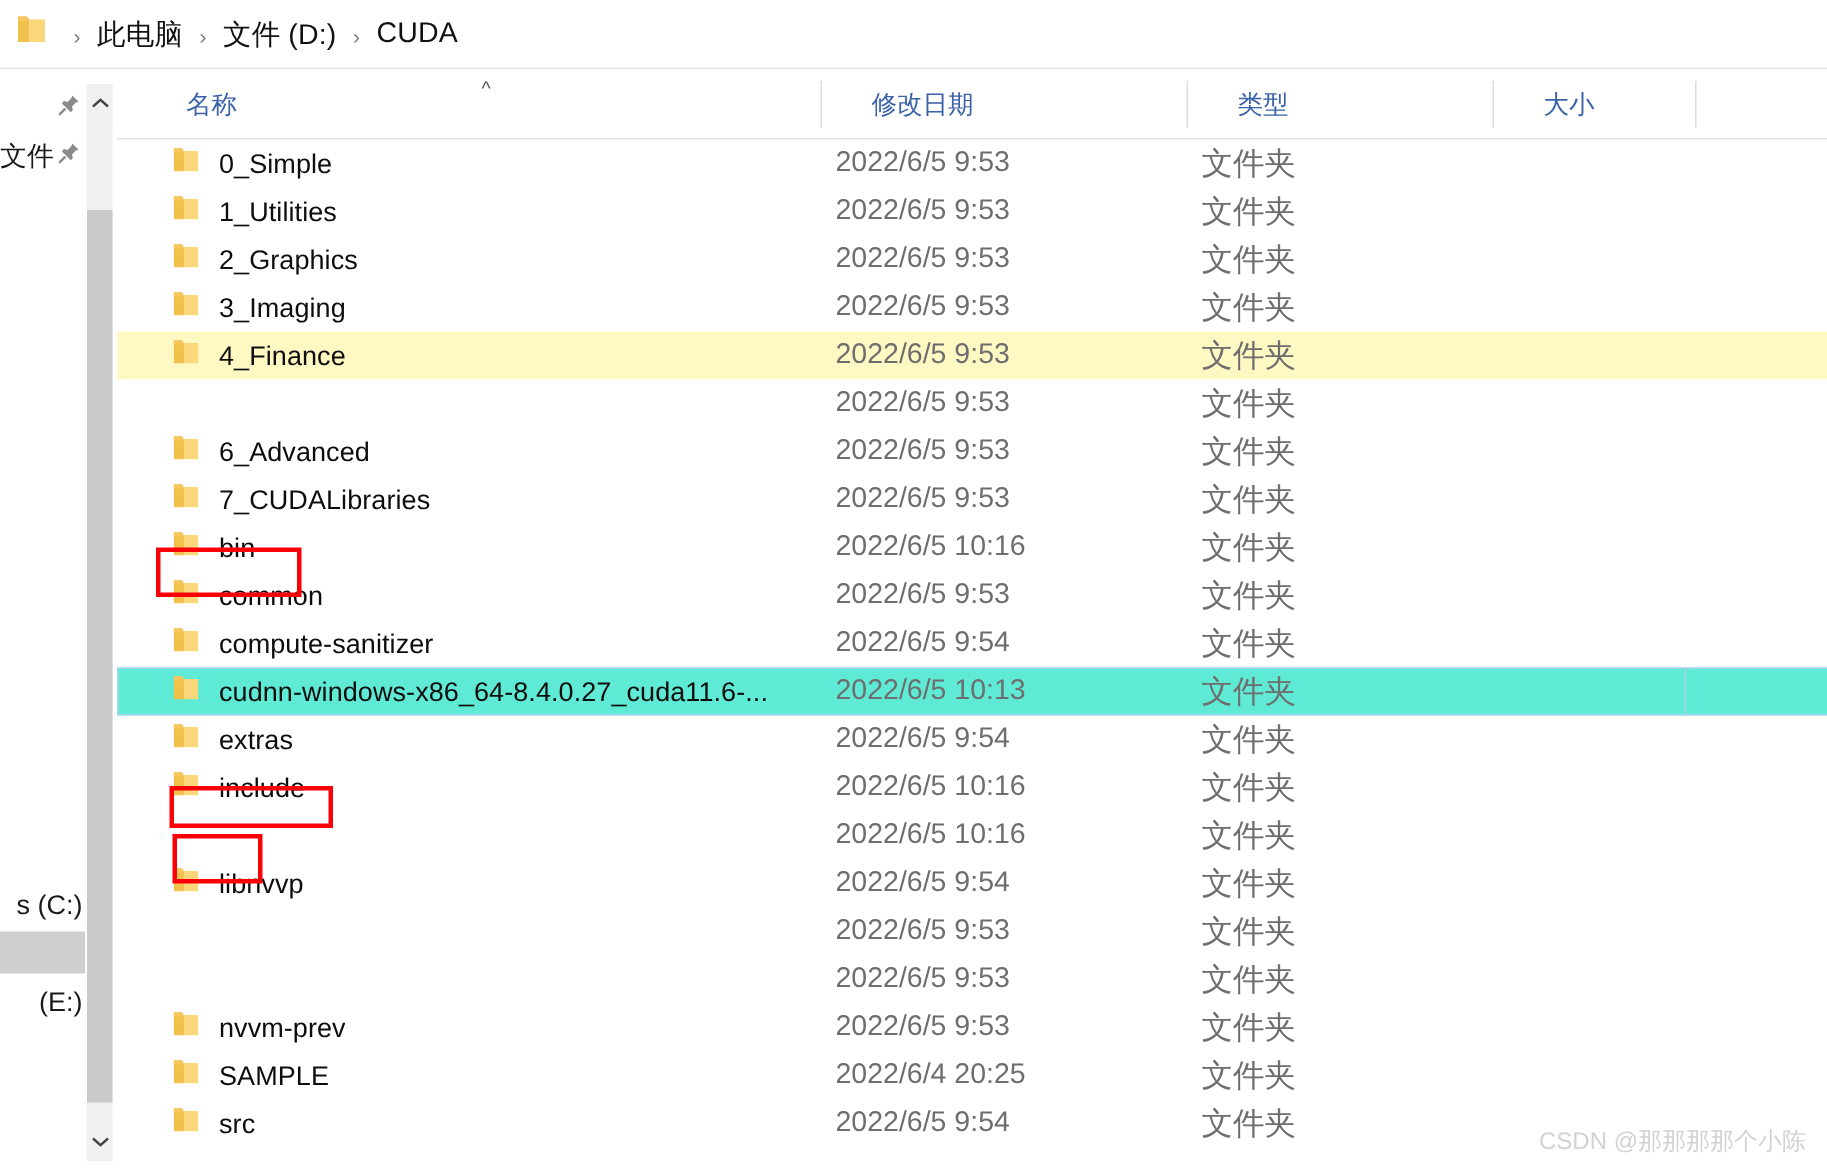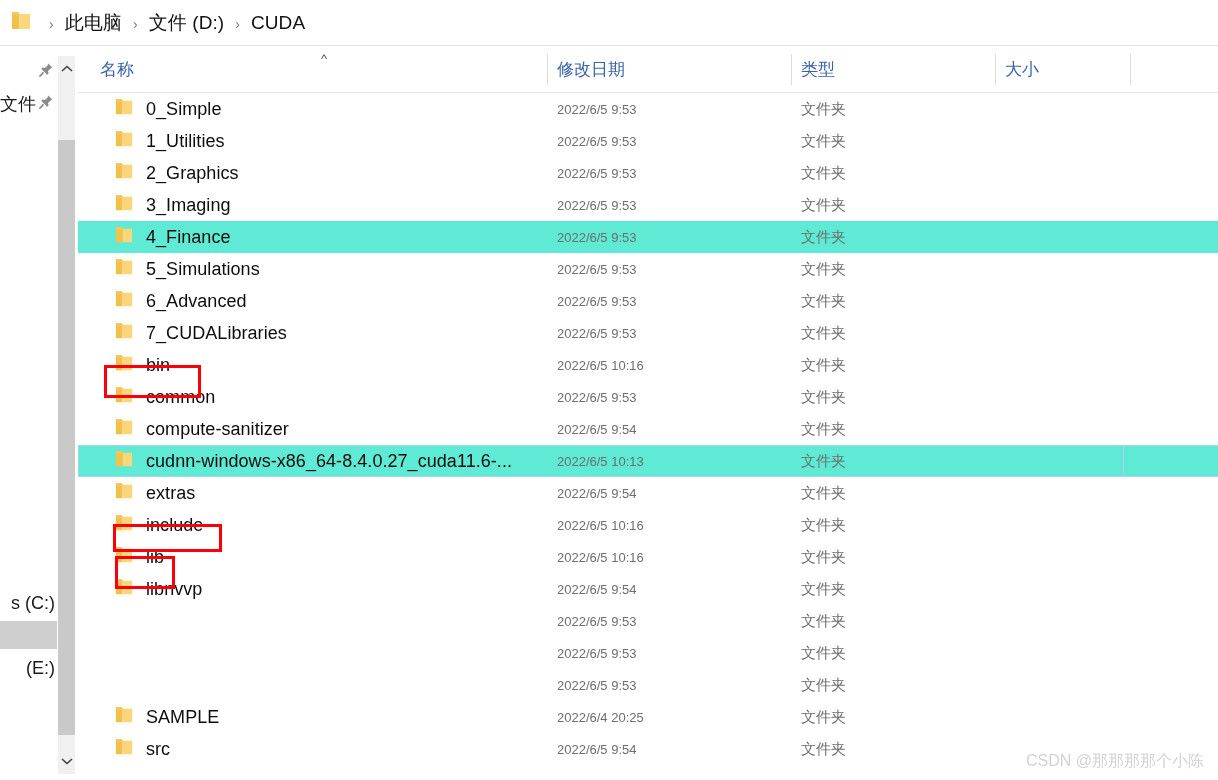--- a/index.html
+++ b/index.html
@@ -139,20 +139,21 @@
     border-bottom: 1px solid #e5e5e5;
     box-sizing: border-box;
   }
   .col-cell {
     position: absolute;
     top: 0;
     height: 46px;
     display: flex;
     align-items: center;
     box-sizing: border-box;
+    margin-left: 24px;
   }
   .col-label {
     font-size: 17px;
     color: #3a62a8;
     white-space: nowrap;
   }
   .col-divider {
     position: absolute;
     top: 8px;
     width: 1px;
@@ -174,21 +175,21 @@
   }
   .row {
     position: relative;
     height: 32px;
     width: 1140px;
     display: flex;
     align-items: center;
     box-sizing: border-box;
   }
   .row.selected {
-    background: #5eead4;
+    background: #fef9c3;
   }
   .row.focused {
     background: #5eead4;
     border: 1px solid #a8d4ef;
     border-left: none;
     border-right: none;
   }
   .row.focused::before {
     content: "";
     position: absolute;
@@ -220,29 +221,29 @@
   .name-text {
     font-size: 18px;
     color: #0d0d0d;
     white-space: nowrap;
     overflow: hidden;
     letter-spacing: 0.05px;
   }
   .cell-date {
     position: absolute;
     left: 479px;
-    font-size: 13px;
+    font-size: 19px;
     color: #6e6e6e;
     white-space: nowrap;
     text-align: center;
   }
   .cell-type {
     position: absolute;
     left: 723px;
-    font-size: 15px;
+    font-size: 21px;
     color: #6e6e6e;
     white-space: nowrap;
   }
   .cell-size {
     position: absolute;
     left: 917px;
     font-size: 17px;
     color: #6e6e6e;
     white-space: nowrap;
   }
@@ -414,28 +415,20 @@
               <path d="M9.5 3 H20 V18 H9.5 Z" fill="#fcd67a"></path>
               <path d="M2 1 H8 L10 4 H2 Z" fill="#f7c661"></path>
             </svg></span>
           <span class="name-text">4_Finance</span>
         </div>
         <div class="cell-date">2022/6/5 9:53</div>
         <div class="cell-type">文件夹</div>
         <div class="cell-size"></div>
       </div>
       <div class="row">
-        <div class="cell-name">
-          <span class="folder-glyph"><svg width="20" height="18" viewBox="0 0 22 20">
-              <path d="M2 1 H8 L10 4 H9.5 V18 H2 Z" fill="#f0c24b"></path>
-              <path d="M9.5 3 H20 V18 H9.5 Z" fill="#fcd67a"></path>
-              <path d="M2 1 H8 L10 4 H2 Z" fill="#f7c661"></path>
-            </svg></span>
-          <span class="name-text">5_Simulations</span>
-        </div>
         <div class="cell-date">2022/6/5 9:53</div>
         <div class="cell-type">文件夹</div>
         <div class="cell-size"></div>
       </div>
       <div class="row">
         <div class="cell-name">
           <span class="folder-glyph"><svg width="20" height="18" viewBox="0 0 22 20">
               <path d="M2 1 H8 L10 4 H9.5 V18 H2 Z" fill="#f0c24b"></path>
               <path d="M9.5 3 H20 V18 H9.5 Z" fill="#fcd67a"></path>
               <path d="M2 1 H8 L10 4 H2 Z" fill="#f7c661"></path>
@@ -531,28 +524,20 @@
               <path d="M9.5 3 H20 V18 H9.5 Z" fill="#fcd67a"></path>
               <path d="M2 1 H8 L10 4 H2 Z" fill="#f7c661"></path>
             </svg></span>
           <span class="name-text">include</span>
         </div>
         <div class="cell-date">2022/6/5 10:16</div>
         <div class="cell-type">文件夹</div>
         <div class="cell-size"></div>
       </div>
       <div class="row">
-        <div class="cell-name">
-          <span class="folder-glyph"><svg width="20" height="18" viewBox="0 0 22 20">
-              <path d="M2 1 H8 L10 4 H9.5 V18 H2 Z" fill="#f0c24b"></path>
-              <path d="M9.5 3 H20 V18 H9.5 Z" fill="#fcd67a"></path>
-              <path d="M2 1 H8 L10 4 H2 Z" fill="#f7c661"></path>
-            </svg></span>
-          <span class="name-text">lib</span>
-        </div>
         <div class="cell-date">2022/6/5 10:16</div>
         <div class="cell-type">文件夹</div>
         <div class="cell-size"></div>
       </div>
       <div class="row">
         <div class="cell-name">
           <span class="folder-glyph"><svg width="20" height="18" viewBox="0 0 22 20">
               <path d="M2 1 H8 L10 4 H9.5 V18 H2 Z" fill="#f0c24b"></path>
               <path d="M9.5 3 H20 V18 H9.5 Z" fill="#fcd67a"></path>
               <path d="M2 1 H8 L10 4 H2 Z" fill="#f7c661"></path>
@@ -567,20 +552,28 @@
         <div class="cell-date">2022/6/5 9:53</div>
         <div class="cell-type">文件夹</div>
         <div class="cell-size"></div>
       </div>
       <div class="row">
         <div class="cell-date">2022/6/5 9:53</div>
         <div class="cell-type">文件夹</div>
         <div class="cell-size"></div>
       </div>
       <div class="row">
+        <div class="cell-name">
+          <span class="folder-glyph"><svg width="20" height="18" viewBox="0 0 22 20">
+              <path d="M2 1 H8 L10 4 H9.5 V18 H2 Z" fill="#f0c24b"></path>
+              <path d="M9.5 3 H20 V18 H9.5 Z" fill="#fcd67a"></path>
+              <path d="M2 1 H8 L10 4 H2 Z" fill="#f7c661"></path>
+            </svg></span>
+          <span class="name-text">nvvm-prev</span>
+        </div>
         <div class="cell-date">2022/6/5 9:53</div>
         <div class="cell-type">文件夹</div>
         <div class="cell-size"></div>
       </div>
       <div class="row">
         <div class="cell-name">
           <span class="folder-glyph"><svg width="20" height="18" viewBox="0 0 22 20">
               <path d="M2 1 H8 L10 4 H9.5 V18 H2 Z" fill="#f0c24b"></path>
               <path d="M9.5 3 H20 V18 H9.5 Z" fill="#fcd67a"></path>
               <path d="M2 1 H8 L10 4 H2 Z" fill="#f7c661"></path>

